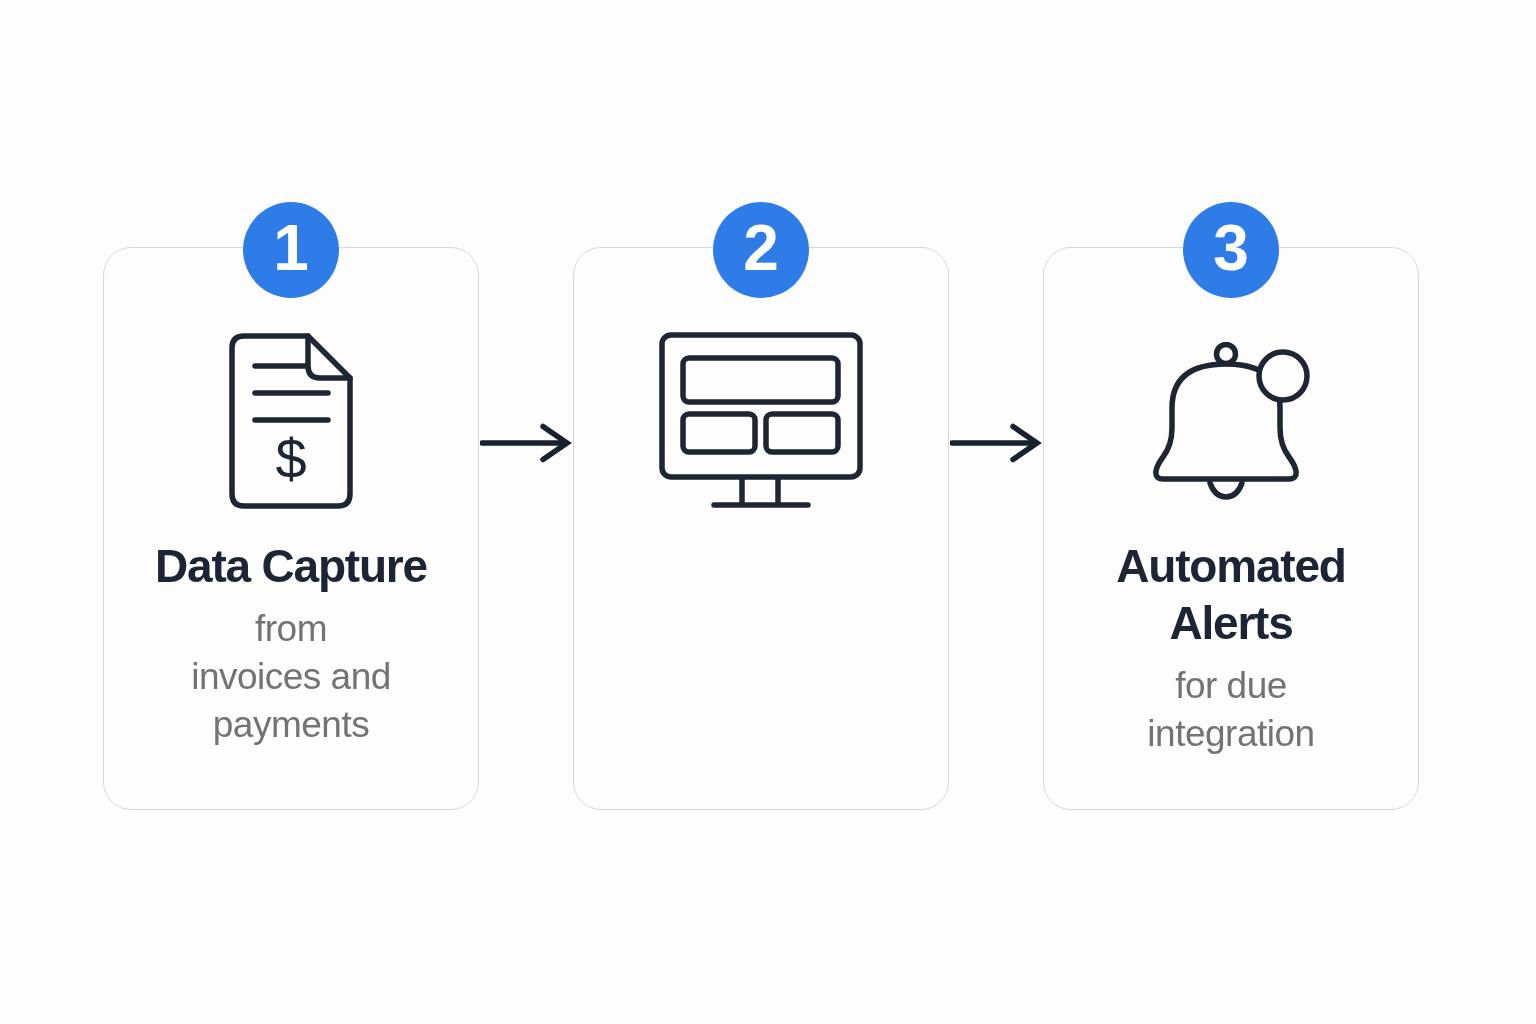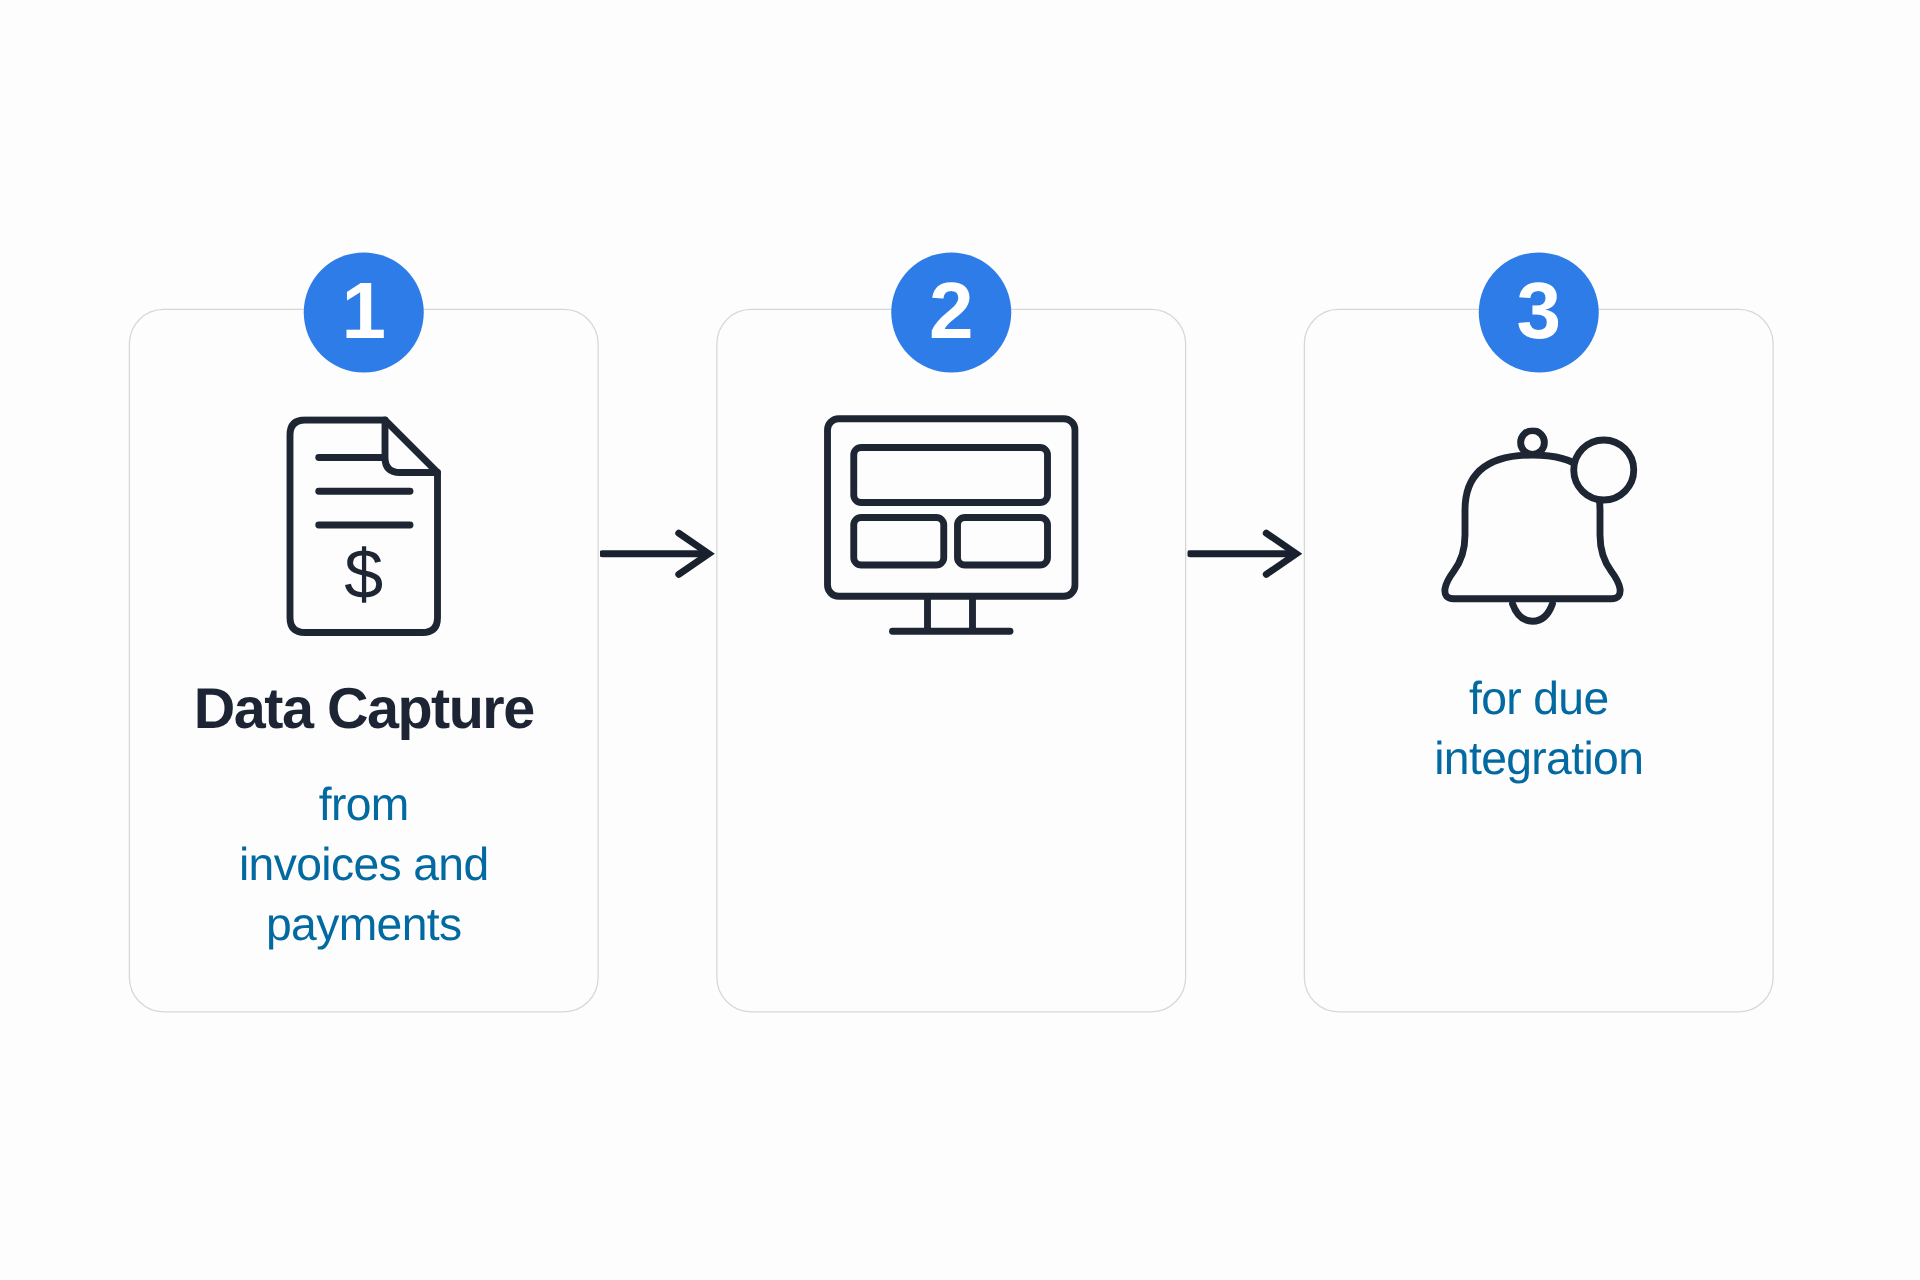--- a/index.html
+++ b/index.html
@@ -72,24 +72,24 @@
   .title {
     margin-top: 28px;
     font-size: 46px;
     font-weight: bold;
     letter-spacing: -1.2px;
     color: #1d2433;
     line-height: 57px;
     white-space: pre-line;
   }
   .subtitle {
-    margin-top: 25px;
+    margin-top: 10px;
     font-size: 37px;
     letter-spacing: -0.5px;
-    color: #0369a1;
+    color: #737373;
     line-height: 48px;
     white-space: pre-line;
   }
   .arrow {
     position: absolute;
     top: 423px;
     width: 92px;
     height: 40px;
   }
   .arrow.pos-a { left: 480px; }
@@ -158,17 +158,19 @@
   <div class="card pos-3">
     <div class="badge">3</div>
     <div class="icon-wrap">
       <svg class="icon-svg" width="160" height="158" viewBox="0 0 160 158">
         <circle cx="75" cy="12" r="9.5"></circle>
         <path d="M12 137 Q4 137 5 129 Q6 123 12 115 Q21 103 21 86 V66 Q21 22 75 22 Q129 22 129 66 V86 Q129 103 138 115 Q144 123 145 129 Q146 137 138 137 Z"></path>
         <path d="M59 141 Q64 155 75 155 Q86 155 91 141"></path>
         <circle class="bell-dot" cx="132" cy="34" r="24"></circle>
       </svg>
     </div>
+    <div class="title">Automated
+Alerts</div>
     <div class="subtitle">for due
 integration</div>
   </div>
 
 </div>
 
 </body></html>

